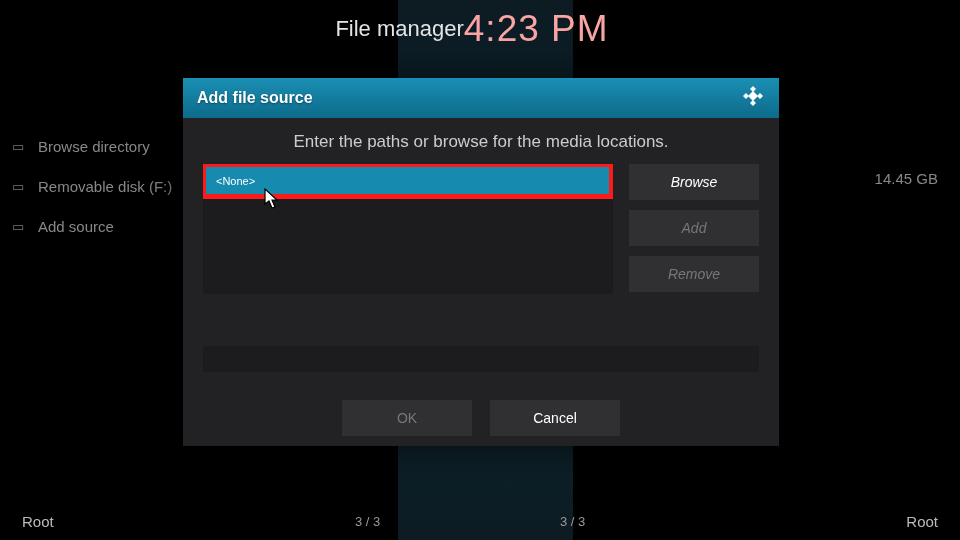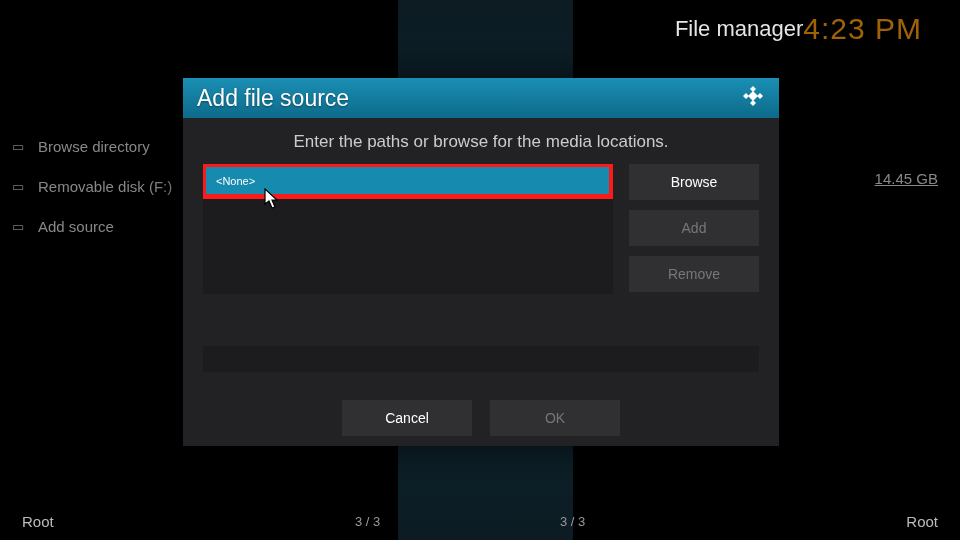--- a/index.html
+++ b/index.html
@@ -3,50 +3,50 @@
 <meta charset="utf-8">
 <style>
 * { margin:0; padding:0; box-sizing:border-box; font-family:"Segoe UI",Arial,sans-serif; }
 html,body { width:960px; height:540px; background:#000; overflow:hidden; }
 
 .bgstripe { position:absolute; left:398px; top:0; width:175px; height:540px;
   background:linear-gradient(180deg,#0e1e26 0%,#0f2c38 35%,#103140 50%,#0f2c38 65%,#0e1e26 100%);
   opacity:0.9; z-index:0; }
 
 .topbar { position:absolute; top:0; left:0; right:16px; height:58px; display:flex;
-  justify-content:flex-end; align-items:center; padding:0 22px; z-index:1; }
+  justify-content:center; align-items:center; padding:0 22px; z-index:1; }
 .title { color:#e6e6e6; font-size:22px; font-weight:300; }
-.clock { color:#a16207; font-size:30px; font-weight:200; letter-spacing:1px; }
+.clock { color:#fca5a5; font-size:37px; font-weight:200; letter-spacing:1px; }
 
 .filelist { position:absolute; left:12px; top:126px; z-index:1; }
 .filerow { display:flex; align-items:center; color:#888; font-size:15px; height:40px; cursor:pointer; }
 .filerow .icon { width:18px; margin-right:8px; color:#777; font-size:13px; }
-.right-meta { position:absolute; right:22px; top:170px; color:#888; font-size:15px; z-index:1;text-decoration:underline; }
+.right-meta { position:absolute; right:22px; top:170px; color:#888; font-size:15px; z-index:1; }
 
 .bottombar { position:absolute; bottom:0; left:0; right:0; height:38px; display:flex;
   align-items:center; color:#bbb; font-size:15px; z-index:1; }
 .bottombar .l { position:absolute; left:22px; }
 .bottombar .r { position:absolute; right:22px; }
 .bottombar .c1 { position:absolute; left:355px; font-size:13px; color:#999; }
 .bottombar .c2 { position:absolute; left:560px; font-size:13px; color:#999; }
 
 .modal { position:absolute; left:183px; top:78px; width:596px; height:368px;
   background:#222225; z-index:10; box-shadow:0 0 40px rgba(0,0,0,0.7); }
 .modal-hdr { height:40px; background:linear-gradient(180deg,#1a8fb4 0%,#0d6a8a 100%);
   display:flex; align-items:center; justify-content:space-between; padding:0 14px; }
-.modal-hdr .htitle { color:#fff; font-size:23px; font-weight:400; text-shadow:0 1px 2px rgba(0,0,0,0.4); }
+.modal-hdr .htitle { color:#fff; font-size:16px; font-weight:700; text-shadow:0 1px 2px rgba(0,0,0,0.4); }
 .modal-hdr .logo svg { width:24px; height:24px; }
 
 .instr { text-align:center; color:#ccc; font-size:17px; margin-top:14px; }
 .row1 { position:absolute; left:20px; top:86px; right:20px; display:flex; }
 .pathbox { width:410px; height:130px; background:#1c1c1e; }
 .pathsel { width:410px; height:35px; background:#178ab0; color:#fff; font-size:11px;
   display:flex; align-items:center; padding-left:10px; cursor:text;
   border:3px solid #ff1a1a; border-bottom-width:5px; border-right-width:4px; }
-.btncol { margin-left:16px; width:130px; }
+.btncol { margin-left:16px; width:130px;font-style:italic; }
 .btn { height:36px; background:#303033; color:#fff; font-size:14px; display:flex;
   align-items:center; justify-content:center; margin-bottom:10px; cursor:pointer; }
 .btn.dim { color:#777; }
 .instr2 { text-align:center; color:#ccc; font-size:13px; margin-top:172px; }
 .namebox { position:absolute; left:20px; right:20px; top:268px; height:26px; background:#1c1c1e; cursor:text; }
 .bottombtns { position:absolute; left:0; right:0; top:322px; display:flex; justify-content:center; gap:18px; }
 .bbtn { width:130px; height:36px; background:#303033; display:flex; align-items:center; justify-content:center; font-size:14px; cursor:pointer; }
 .bbtn.dim { color:#777; } .bbtn.ok { color:#fff; }
 
 .cursor { position:absolute; left:264px; top:188px; z-index:20; pointer-events:none; }
@@ -102,22 +102,22 @@
     <div class="btncol">
       <div class="btn">Browse</div>
       <div class="btn dim">Add</div>
       <div class="btn dim">Remove</div>
     </div>
   </div>
 
   <div class="namebox"></div>
 
   <div class="bottombtns">
+    <div class="bbtn dim">OK</div>
     <div class="bbtn ok">Cancel</div>
-    <div class="bbtn dim">OK</div>
   </div>
 </div>
 
 <div class="cursor">
   <svg viewBox="0 0 18 22">
       <path d="M1 1 L1 16 L5 13 L8 20 L11 19 L8 12 L13 12 Z" fill="#fff" stroke="#000" stroke-width="1.2"></path>
     </svg>
 </div>
 
 <div class="bottombar">

